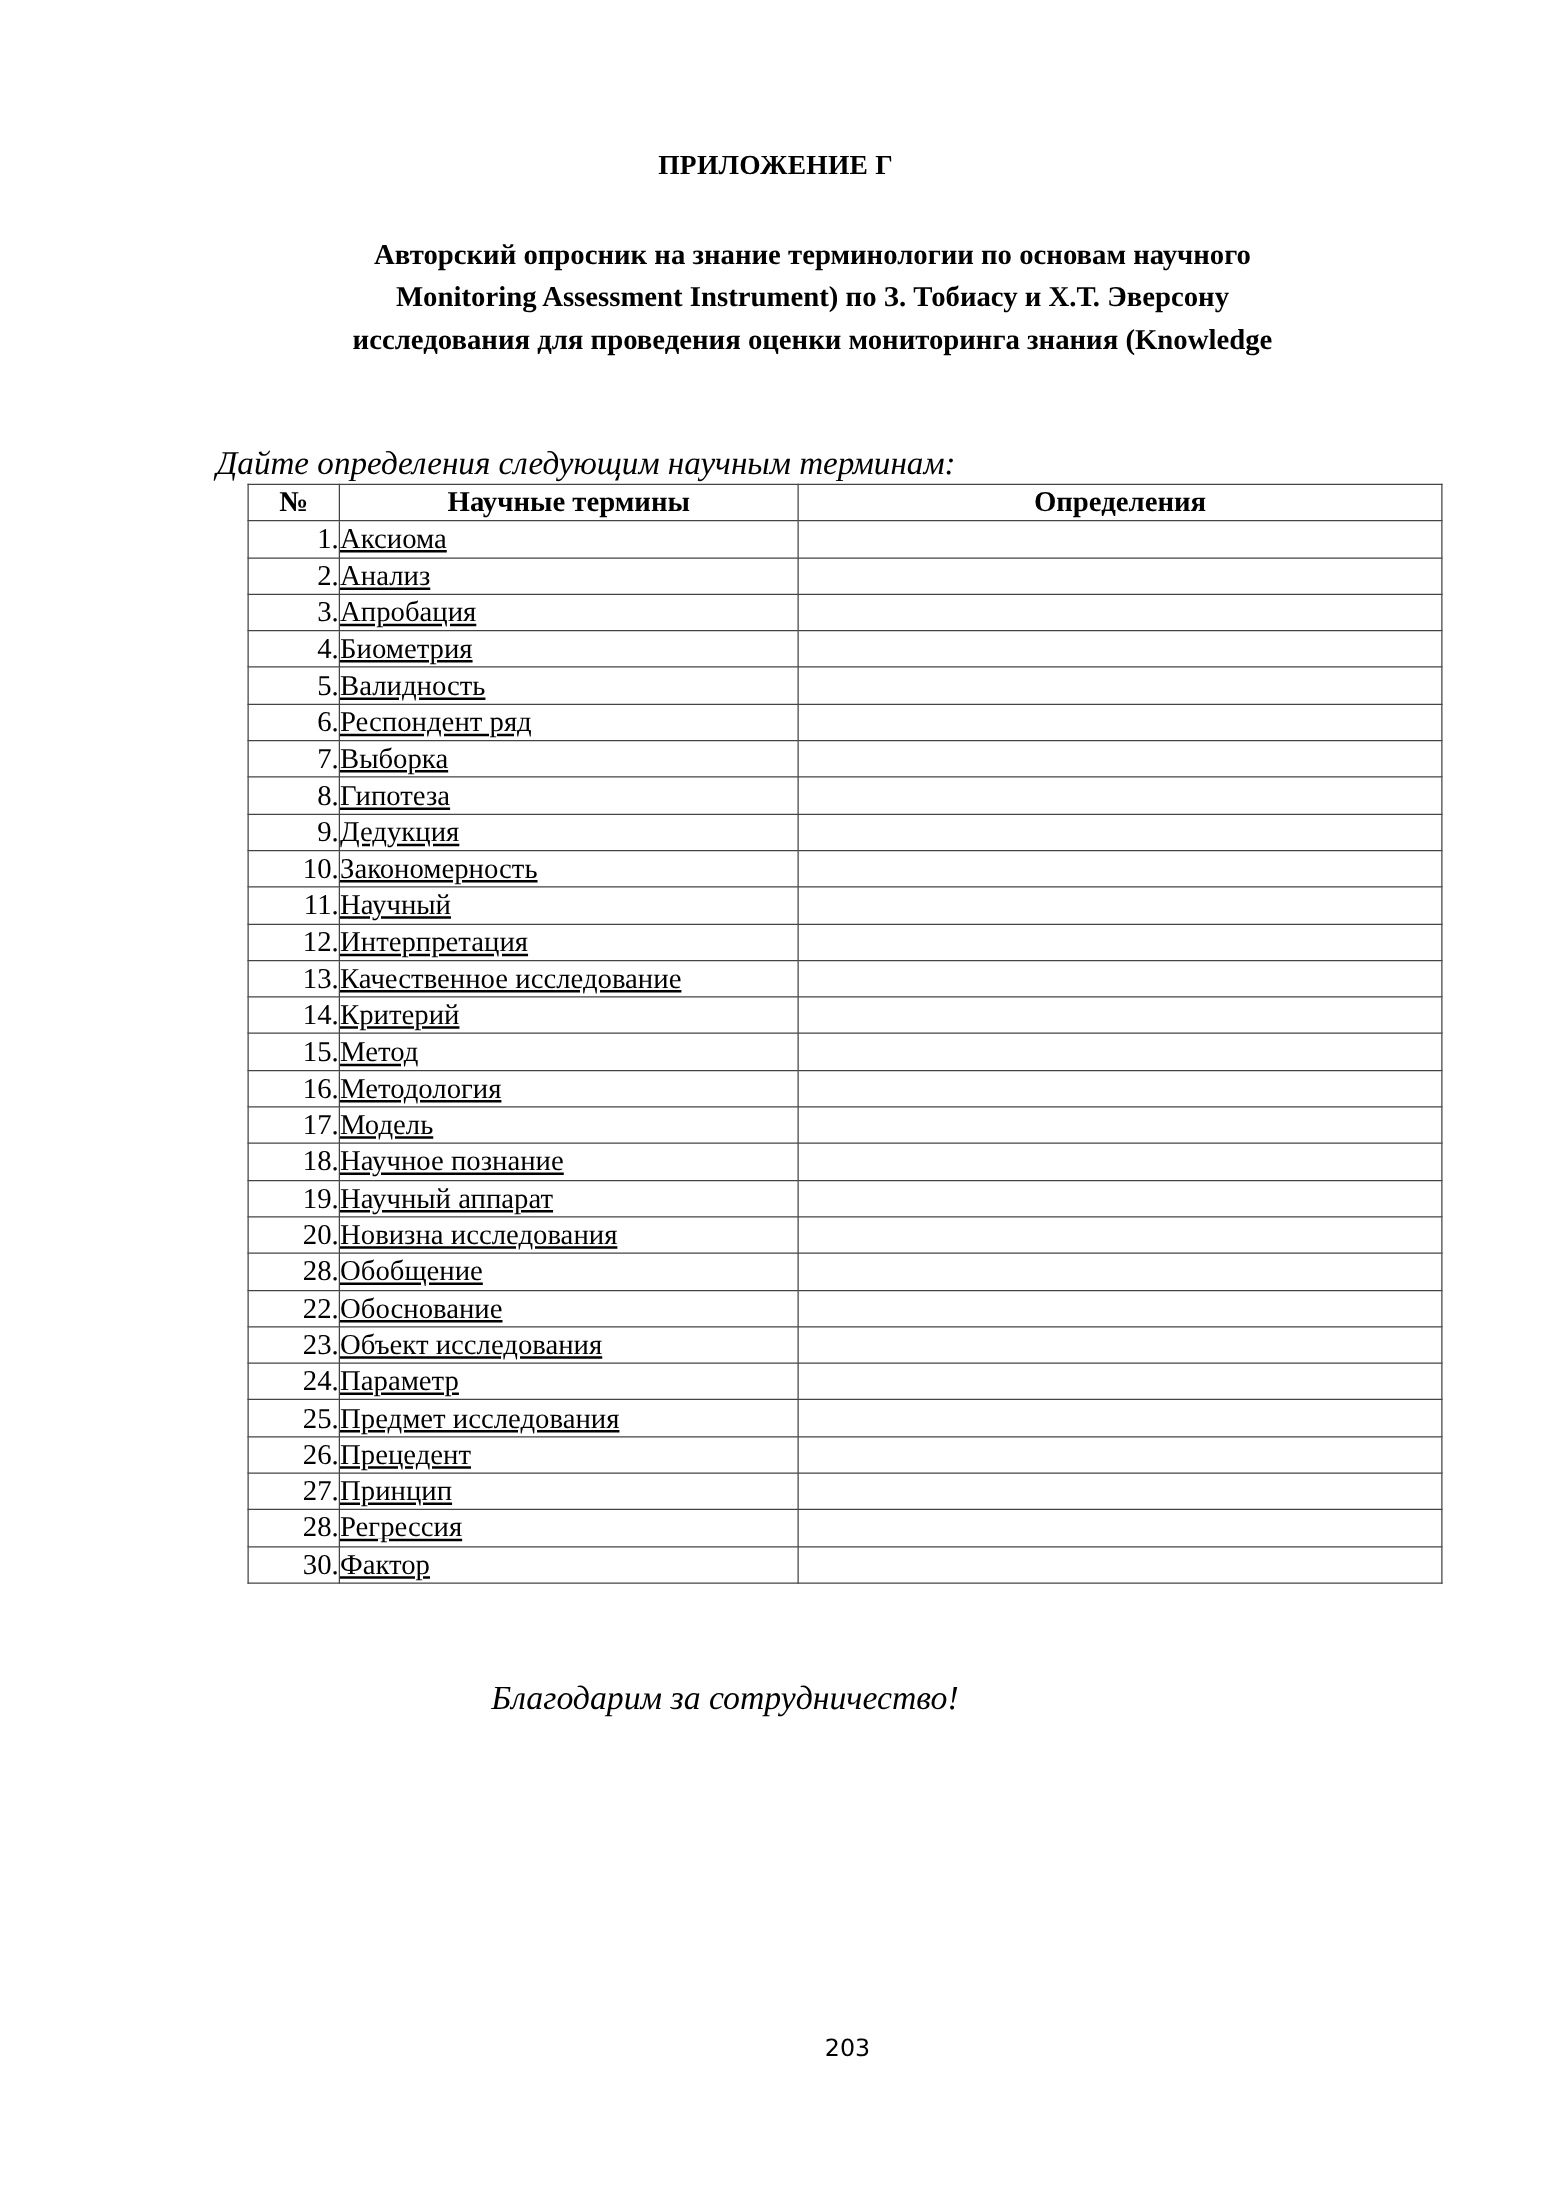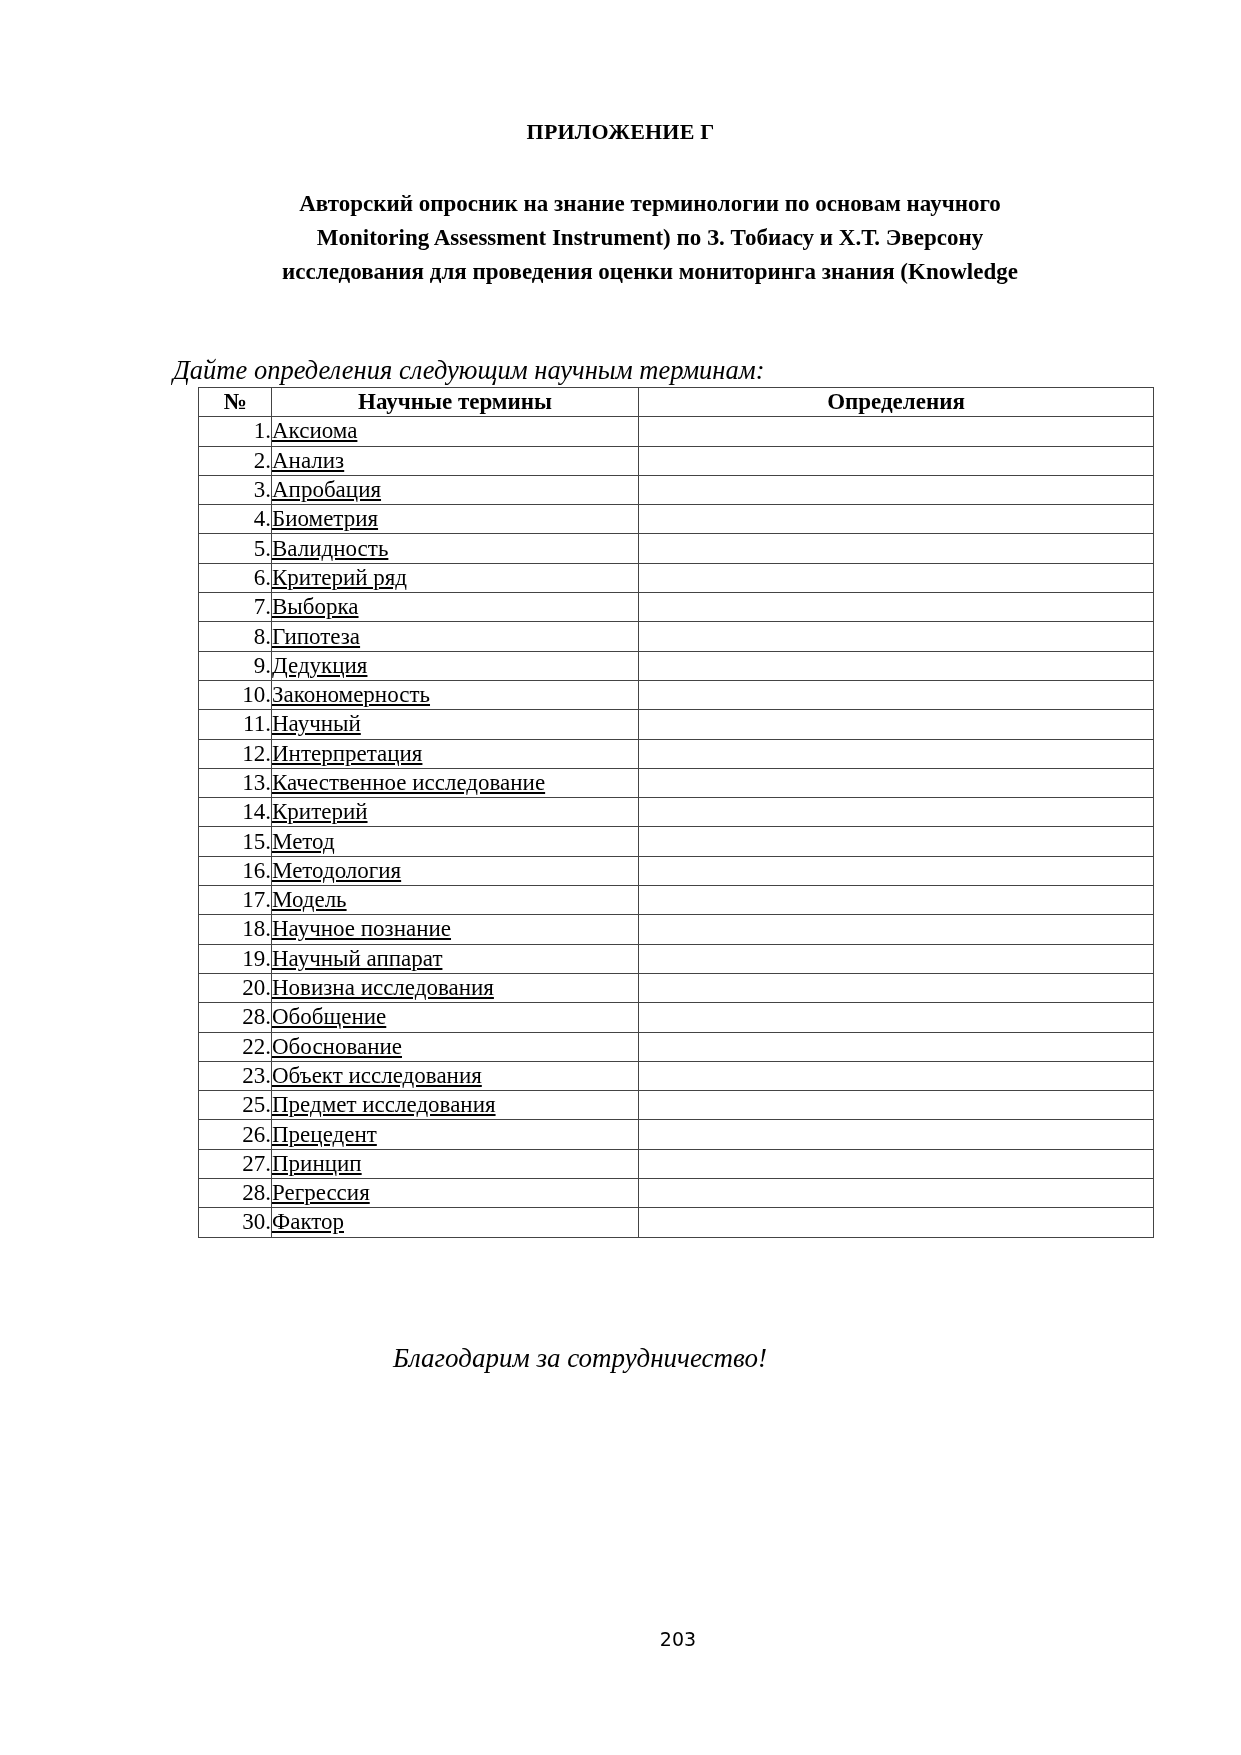--- a/index.html
+++ b/index.html
@@ -88,21 +88,21 @@
         <td class="term">Биометрия</td>
         <td class="def"></td>
       </tr>
       <tr>
         <td class="num">5.</td>
         <td class="term">Валидность</td>
         <td class="def"></td>
       </tr>
       <tr>
         <td class="num">6.</td>
-        <td class="term">Критерий ряд</td>
+        <td class="term">Респондент ряд</td>
         <td class="def"></td>
       </tr>
       <tr>
         <td class="num">7.</td>
         <td class="term">Выборка</td>
         <td class="def"></td>
       </tr>
       <tr>
         <td class="num">8.</td>
         <td class="term">Гипотеза</td>
@@ -177,20 +177,25 @@
         <td class="num">22.</td>
         <td class="term">Обоснование</td>
         <td class="def"></td>
       </tr>
       <tr>
         <td class="num">23.</td>
         <td class="term">Объект исследования</td>
         <td class="def"></td>
       </tr>
       <tr>
+        <td class="num">24.</td>
+        <td class="term">Параметр</td>
+        <td class="def"></td>
+      </tr>
+      <tr>
         <td class="num">25.</td>
         <td class="term">Предмет исследования</td>
         <td class="def"></td>
       </tr>
       <tr>
         <td class="num">26.</td>
         <td class="term">Прецедент</td>
         <td class="def"></td>
       </tr>
       <tr>

